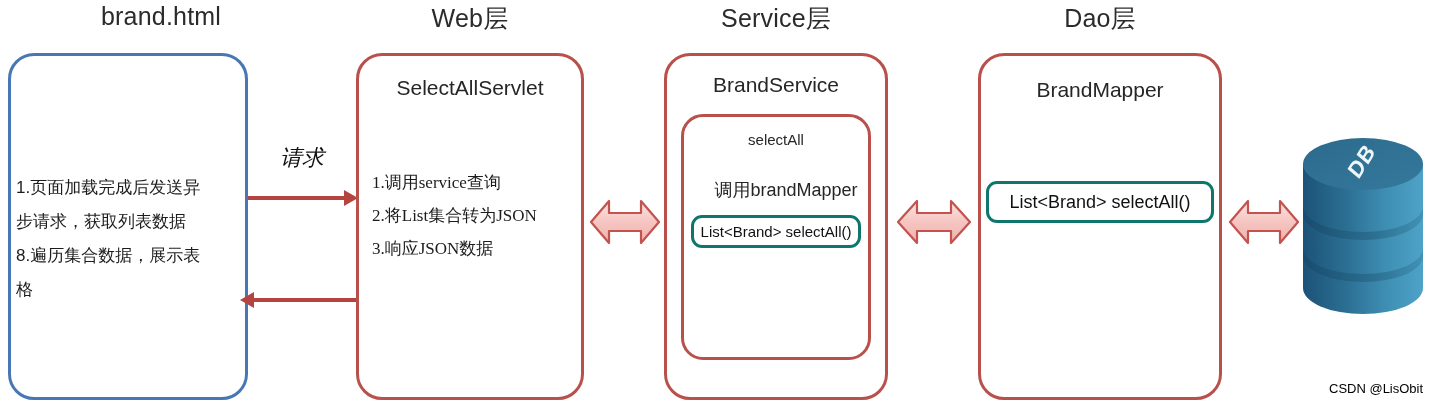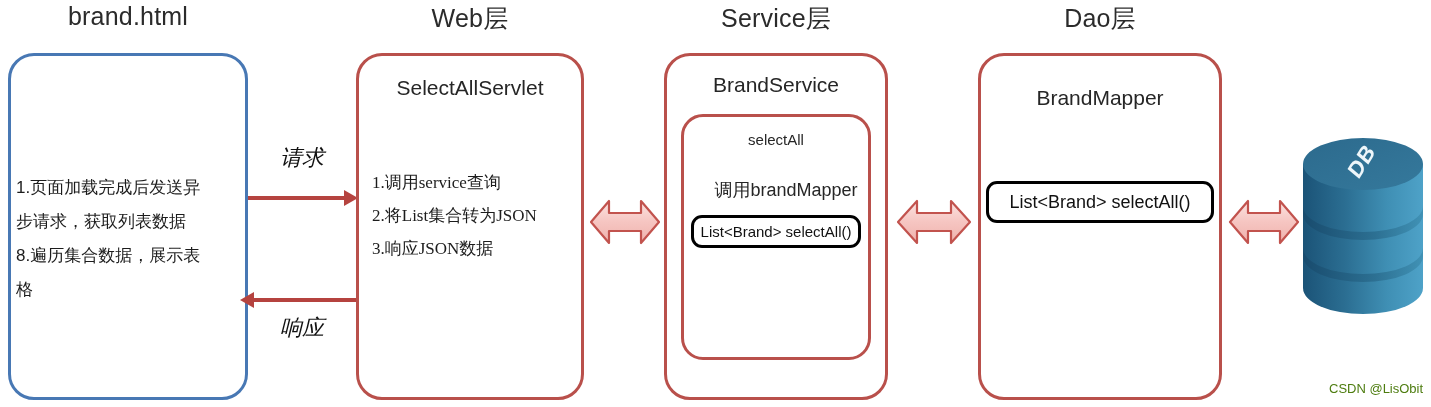--- a/index.html
+++ b/index.html
@@ -61,21 +61,21 @@
     font-size: 17px;
     color: #1c1c1c;
     line-height: 2.0;
   }
   .wrap-body .ln { display: block; }
 
   
   .method-chip {
     position: absolute;
     box-sizing: border-box;
-    border: 3px solid #000000;
+    border: 3px solid #0f766e;
     border-radius: 11px;
     background: #ffffff;
     display: flex;
     align-items: center;
     justify-content: center;
     color: #111111;
     white-space: nowrap;
   }
 
   
@@ -115,30 +115,30 @@
   .dbl-arrow svg { display: block; }
 
   
   .db-cyl { position: absolute; }
   .db-cyl svg { display: block; }
 
   
   .watermark {
     position: absolute;
     font-size: 13px;
-    color: #4d7c0f;
+    color: #000000;
     white-space: nowrap;
   }
 </style>
 </head>
 <body>
 
 <div id="canvas">
 
-  <div class="col-title" style="left:0px; top:2px; width:256px;">brand.html</div>
+  <div class="col-title" style="left:0px; top:2px; width:256px;padding-left:33px;">brand.html</div>
 
   <div class="col-title" style="left:356px; top:2px; width:228px;">Web层</div>
 
   <div class="col-title" style="left:664px; top:2px; width:224px;">Service层</div>
 
   <div class="col-title" style="left:978px; top:2px; width:244px;">Dao层</div>
 
   <div class="layer-box blue" style="left:8px; top:53px; width:240px; height:347px;"></div>
 
   <div class="wrap-body" style="left:16px; top:171px; width:226px;">
@@ -149,21 +149,20 @@
   </div>
 
   <div class="lbl-arrow" style="left:248px; top:143px; width:108px;">请求</div>
 
   <div class="hline" style="left:248px; top:196px; width:98px;"></div>
   <div class="arrowhead-r" style="left:344px; top:190px;"></div>
 
   <div class="hline" style="left:254px; top:298px; width:102px;"></div>
   <div class="arrowhead-l" style="left:240px; top:292px;"></div>
 
-  <div class="lbl-arrow" style="left:248px; top:313px; width:108px;">响应</div>
 
   <div class="layer-box red" style="left:356px; top:53px; width:228px; height:347px;"></div>
 
   <div class="box-heading" style="left:356px; top:76px; width:228px;">SelectAllServlet</div>
 
   <div class="box-body" style="left:372px; top:166px; width:206px;font-family:Liberation Serif, serif;">
     <span class="ln">1.调用service查询</span>
     <span class="ln">2.将List集合转为JSON</span>
     <span class="ln">3.响应JSON数据</span>
   </div>
@@ -201,21 +200,21 @@
           <stop offset="48%" stop-color="#f6c6c2"></stop>
           <stop offset="100%" stop-color="#efb2ad"></stop>
         </linearGradient>
       </defs>
       <polygon points="2,28 21,7 21,19 55,19 55,7 74,28 55,49 55,37 21,37 21,49" fill="url(#ga2)" stroke="#c2534e" stroke-width="2.2" stroke-linejoin="round"></polygon>
     </svg>
   </div>
 
   <div class="layer-box red" style="left:978px; top:53px; width:244px; height:347px;"></div>
 
-  <div class="box-heading" style="left:978px; top:78px; width:244px;margin-top:8px;">BrandMapper</div>
+  <div class="box-heading" style="left:978px; top:78px; width:244px;">BrandMapper</div>
 
   <div class="method-chip" style="left:986px; top:181px; width:228px; height:42px; font-size:18px;">List&lt;Brand&gt; selectAll()</div>
 
   <div class="dbl-arrow" style="left:1228px; top:194px;">
     <svg width="72" height="56" viewBox="0 0 72 56">
       <defs>
         <linearGradient id="ga3" x1="0" y1="0" x2="0" y2="1">
           <stop offset="0%" stop-color="#fbe4e2"></stop>
           <stop offset="48%" stop-color="#f6c6c2"></stop>
           <stop offset="100%" stop-color="#efb2ad"></stop>

